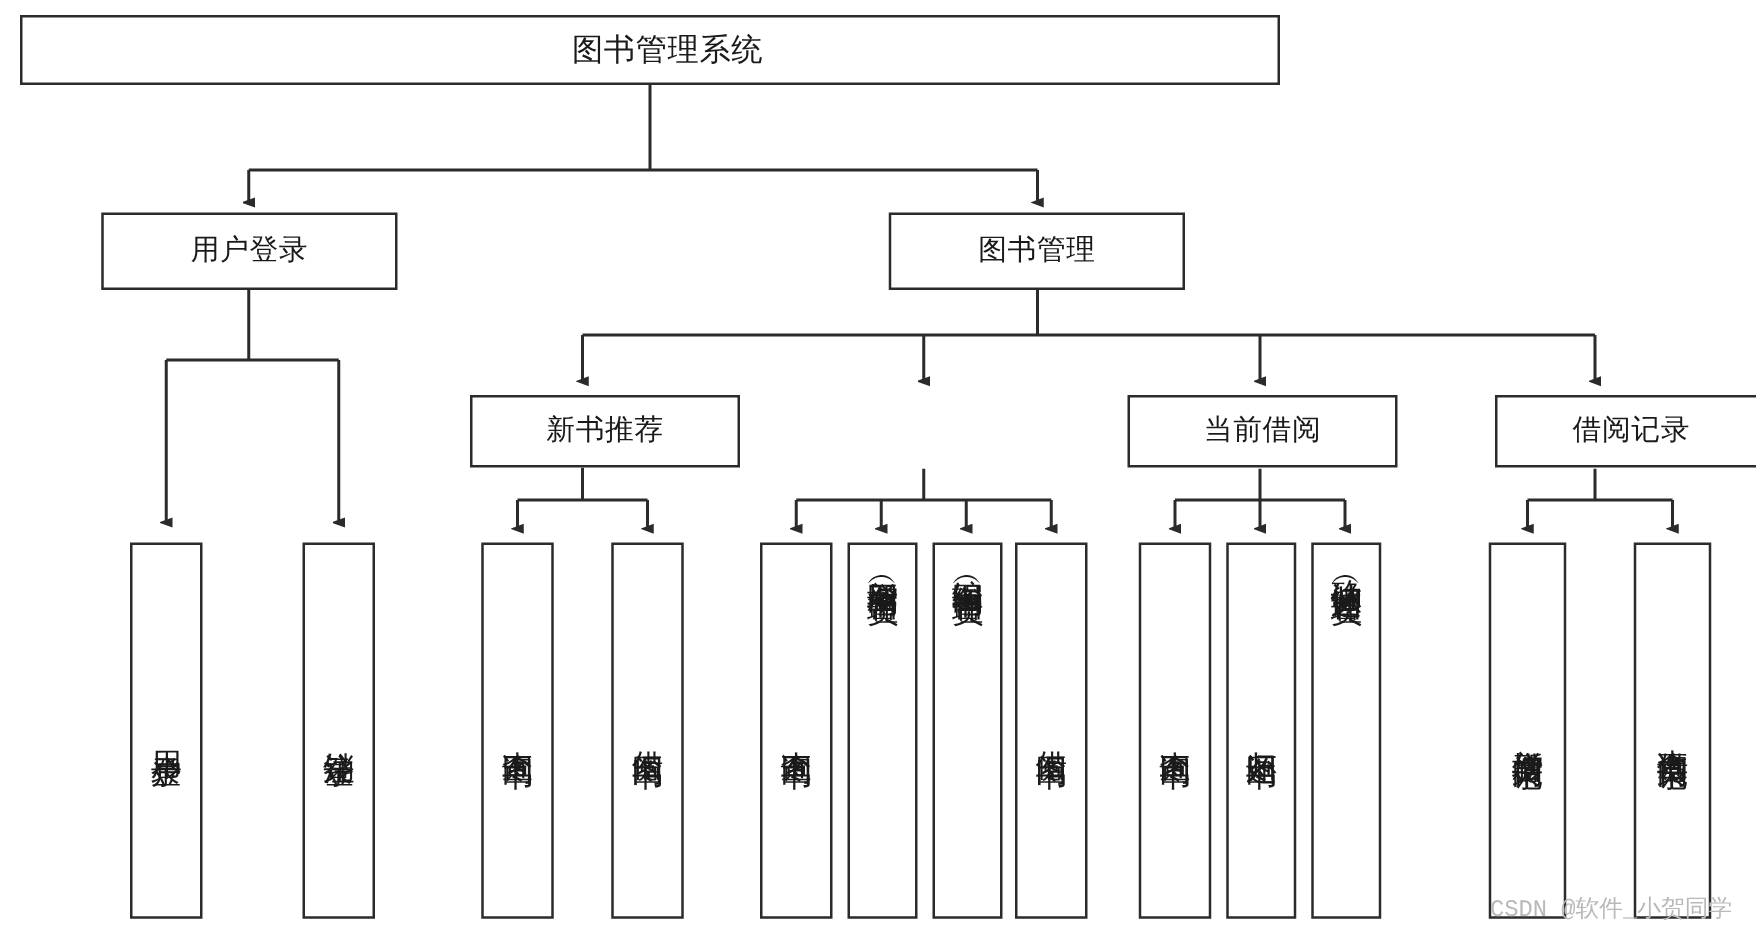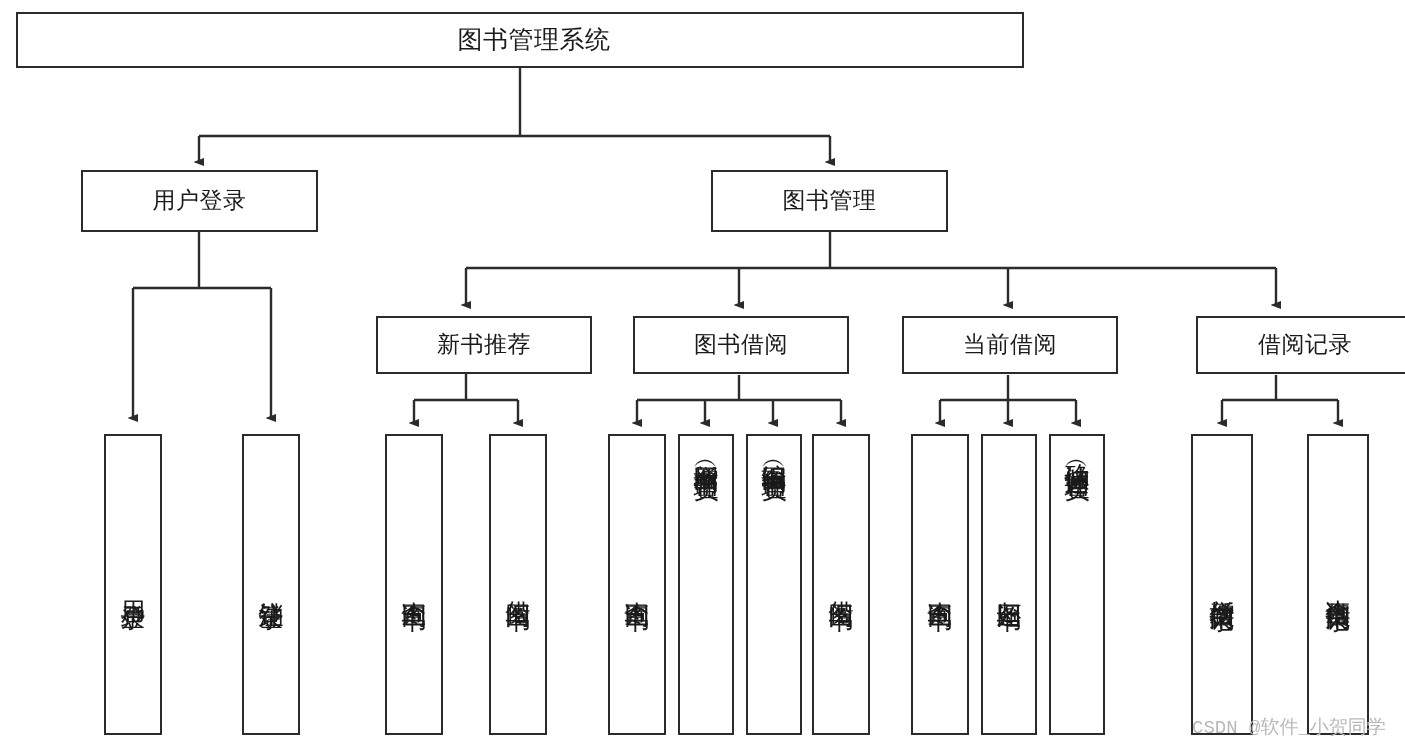--- a/index.html
+++ b/index.html
@@ -132,23 +132,20 @@
   <div class="node-box node-l2" style="left:81px; top:170px; width:237px; height:62px;">
     <span class="node-label">用户登录</span>
   </div>
   <div class="node-box node-l2" style="left:711px; top:170px; width:237px; height:62px;">
     <span class="node-label">图书管理</span>
   </div>
 
   <div class="node-box node-l3" style="left:376px; top:316px; width:216px; height:58px;">
     <span class="node-label">新书推荐</span>
   </div>
-  <div class="node-box node-l3" style="left:633px; top:316px; width:216px; height:58px;">
-    <span class="node-label">图书借阅</span>
-  </div>
   <div class="node-box node-l3" style="left:902px; top:316px; width:216px; height:58px;">
     <span class="node-label">当前借阅</span>
   </div>
   <div class="node-box node-l3" style="left:1170px; top:316px; width:218px; height:58px;margin-left:26px;">
     <span class="node-label">借阅记录</span>
   </div>
 
   <div class="node-box node-leaf leaf-mid" style="left:104px; top:434px; width:58px; height:301px;">
     <span class="node-label">用户登录</span>
   </div>

